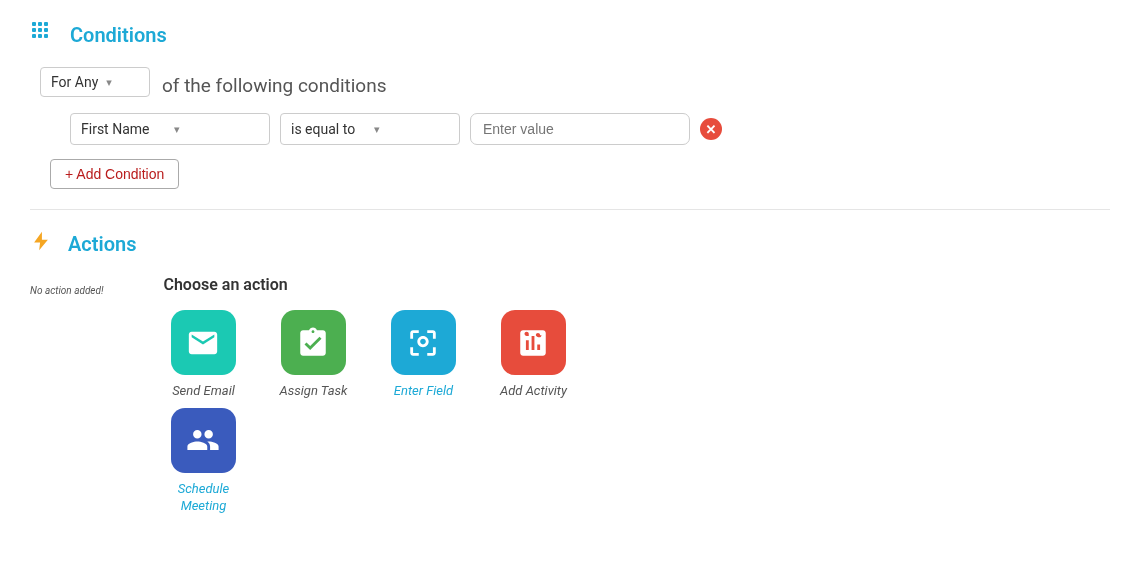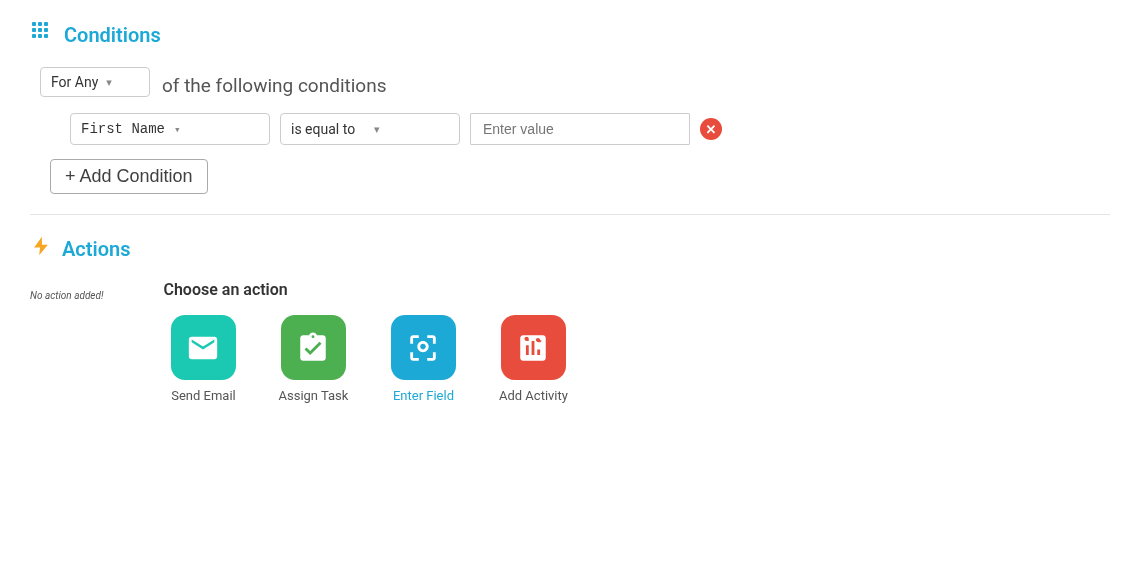--- a/index.html
+++ b/index.html
@@ -13,21 +13,21 @@
     }
 
     .page-container {
       padding: 20px 30px;
     }
 
     
     .section-header {
       display: flex;
       align-items: center;
-      gap: 10px;
+      gap: 16px;
       margin-bottom: 18px;
     }
     .section-title {
       font-size: 20px;
       font-weight: 600;
       color: #1da9d6;
     }
 
     .condition-row {
       display: flex;
@@ -73,21 +73,20 @@
     .field-select {
       display: flex;
       align-items: center;
       border: 1px solid #ccc;
       border-radius: 4px;
       padding: 7px 10px;
       background: #fff;
       cursor: pointer;
       gap: 8px;
       min-width: 200px;
-      font-family: Liberation Mono, monospace;
     }
     .field-select span {
       font-size: 14px;
       color: #333;
       flex: 1;
     }
     .field-select .chevron {
       color: #888;
       font-size: 11px;
     }
@@ -108,21 +107,21 @@
       color: #333;
       flex: 1;
     }
     .operator-select .chevron {
       color: #888;
       font-size: 11px;
     }
 
     .value-input {
       border: 1px solid #ccc;
-      border-radius: 1px;
+      border-radius: 7px;
       padding: 7px 12px;
       font-size: 14px;
       color: #999;
       min-width: 220px;
       outline: none;
     }
 
     .remove-btn {
       background: none;
       border: none;
@@ -140,22 +139,22 @@
       color: #fff;
       font-weight: bold;
       font-size: 13px;
     }
 
     .add-condition-btn {
       border: 1px solid #aaa;
       border-radius: 4px;
       padding: 6px 14px;
       background: #fff;
-      font-size: 18px;
-      color: #404040;
+      font-size: 14px;
+      color: #b91c1c;
       cursor: pointer;
       margin-left: 10px;
     }
 
     .section-divider {
       border: none;
       border-top: 1px solid #e5e5e5;
       margin: 20px 0;
     }
 
@@ -181,20 +180,21 @@
       font-size: 16px;
       font-weight: 600;
       color: #333;
       margin-bottom: 16px;
     }
 
     .action-grid {
       display: grid;
       grid-template-columns: repeat(4, 80px);
       gap: 8px 30px;
+      font-style: italic;
     }
 
     .action-item {
       display: flex;
       flex-direction: column;
       align-items: center;
       gap: 8px;
       cursor: pointer;
     }
 
@@ -338,18 +338,26 @@
 
         <div class="action-item">
           <div class="action-icon-box bg-red">
             <svg viewBox="0 0 24 24" xmlns="http://www.w3.org/2000/svg">
               <path d="M19 3H5C3.9 3 3 3.9 3 5v14c0 1.1.9 2 2 2h14c1.1 0 2-.9 2-2V5c0-1.1-.9-2-2-2zM9 17H7v-7h2v7zm4 0h-2V7h2v10zm4 0h-2v-4h2v4zm1-10.5c0 .83-.67 1.5-1.5 1.5S14 7.33 14 6.5 14.67 5 15.5 5s1.5.67 1.5 1.5zM12 5c-.55 0-1 .45-1 1v1h2V6c0-.55-.45-1-1-1zm-3 2H7.5C6.67 7 6 6.33 6 5.5S6.67 4 7.5 4 9 4.67 9 5.5V7z"></path>
             </svg>
           </div>
           <span class="action-label">Add Activity</span>
         </div>
 
+        <div class="action-item">
+          <div class="action-icon-box bg-darkblue">
+            <svg viewBox="0 0 24 24" xmlns="http://www.w3.org/2000/svg">
+              <path d="M16 11c1.66 0 2.99-1.34 2.99-3S17.66 5 16 5c-1.66 0-3 1.34-3 3s1.34 3 3 3zm-8 0c1.66 0 2.99-1.34 2.99-3S9.66 5 8 5C6.34 5 5 6.34 5 8s1.34 3 3 3zm0 2c-2.33 0-7 1.17-7 3.5V19h14v-2.5c0-2.33-4.67-3.5-7-3.5zm8 0c-.29 0-.62.02-.97.05 1.16.84 1.97 1.97 1.97 3.45V19h6v-2.5c0-2.33-4.67-3.5-7-3.5z"></path>
+            </svg>
+          </div>
+          <span class="action-label blue">Schedule Meeting</span>
+        </div>
 
       </div>
     </div>
   </div>
 
 </div>
 
 </body></html>

